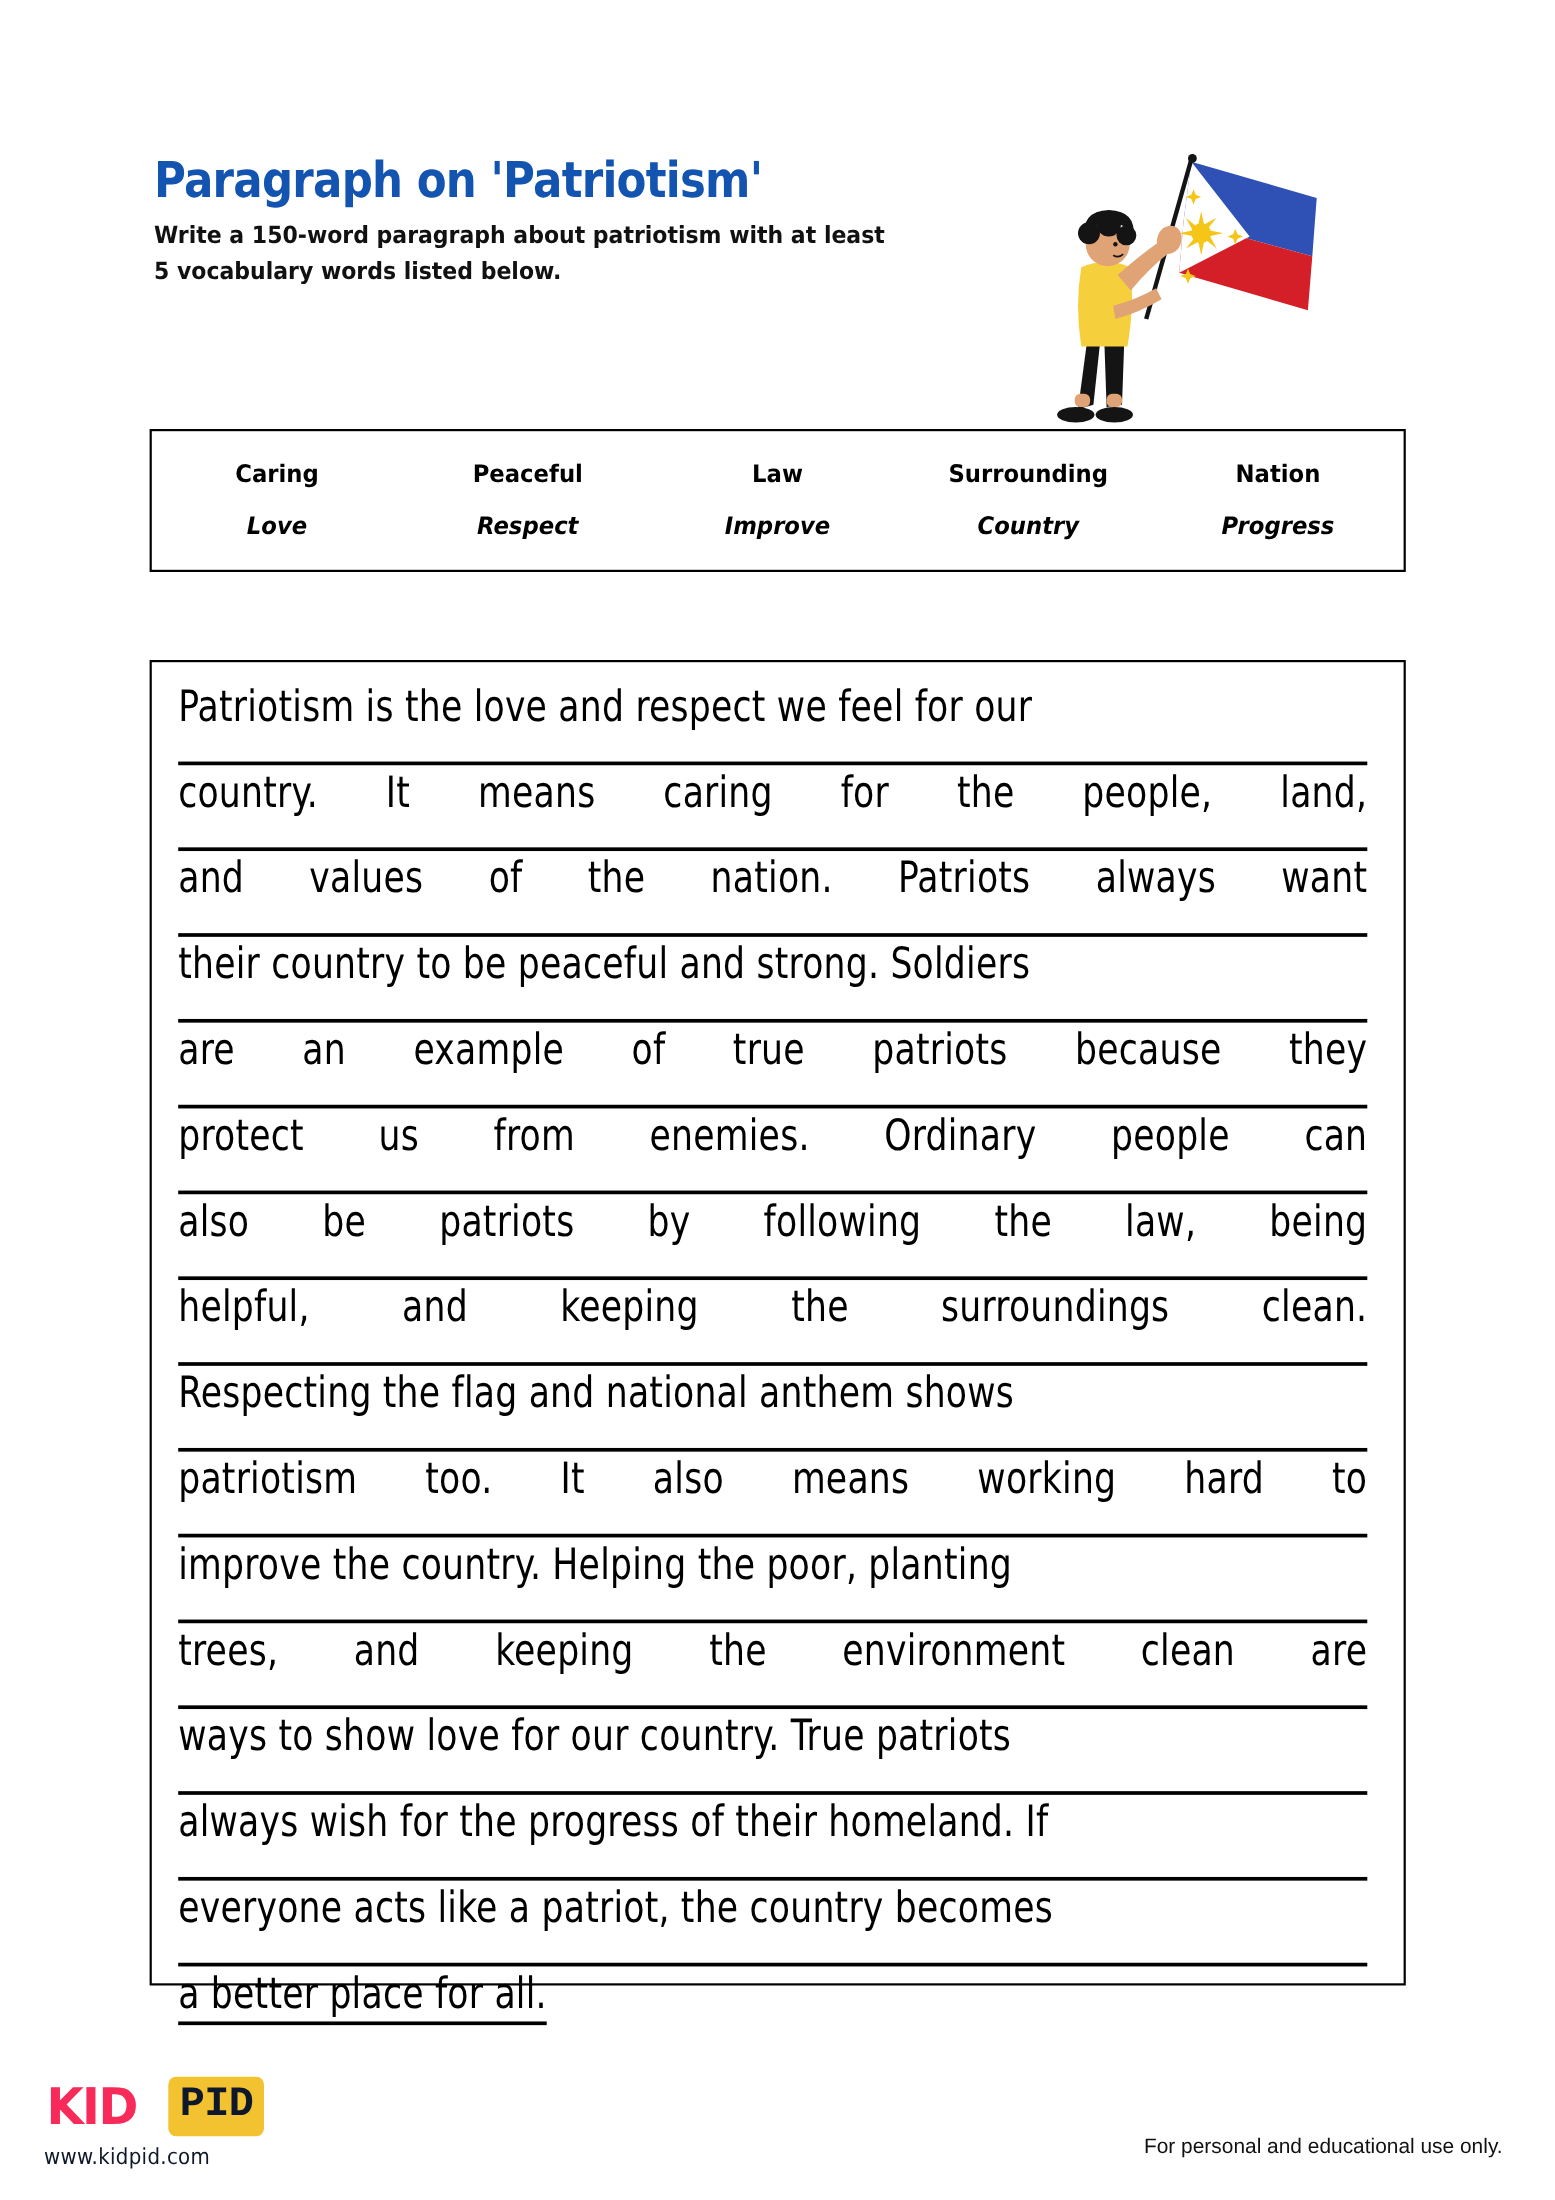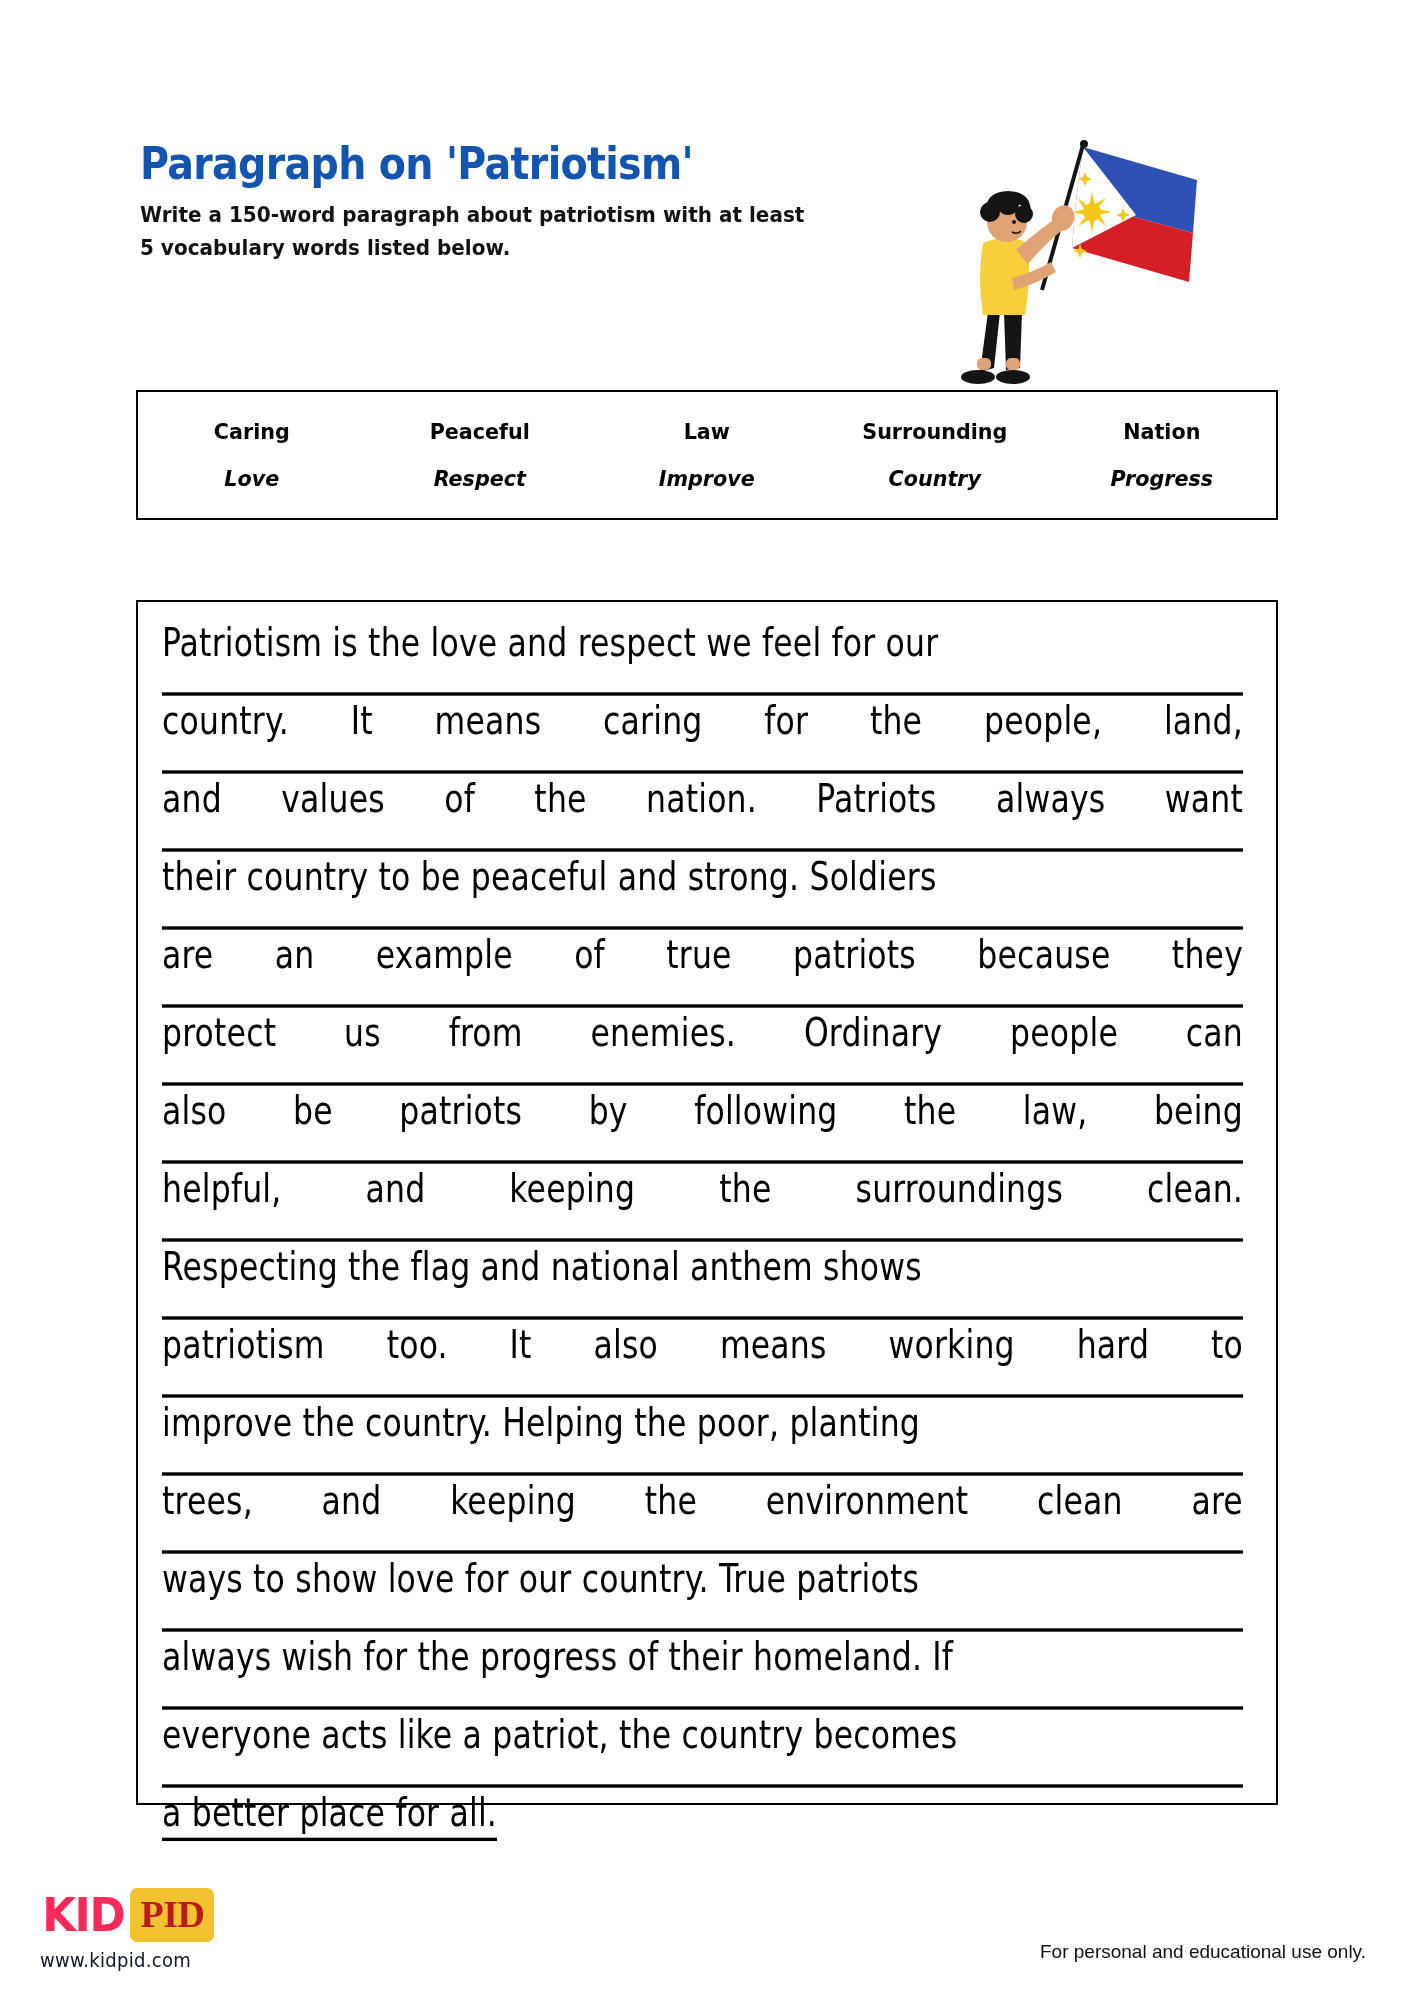--- a/index.html
+++ b/index.html
@@ -139,34 +139,35 @@
   }
   .logo-wrap {
     position: absolute;
     left: 40px;
     bottom: 28px;
   }
   .logo-mark {
     display: flex;
     align-items: center;
     height: 52px;
+    gap: 23px;
   }
   .logo-kid {
     font-family: "DejaVu Sans", sans-serif;
     font-size: 46px;
     font-weight: 700;
     color: #f72a5a;
     letter-spacing: -1.5px;
     line-height: 1;
     transform: scaleX(0.95);
   }
   .logo-pid {
     background: #f2c230;
-    color: #b91c1c;
-    font-family: Liberation Serif, serif;
+    color: #0f172a;
+    font-family: Liberation Mono, monospace;
     font-size: 38px;
     font-weight: 700;
     letter-spacing: -0.5px;
     line-height: 1;
     padding: 7px 10px 9px 10px;
     border-radius: 7px;
     margin-left: 4px;
   }
   .logo-url {
     font-family: "DejaVu Sans Condensed", "DejaVu Sans", sans-serif;

